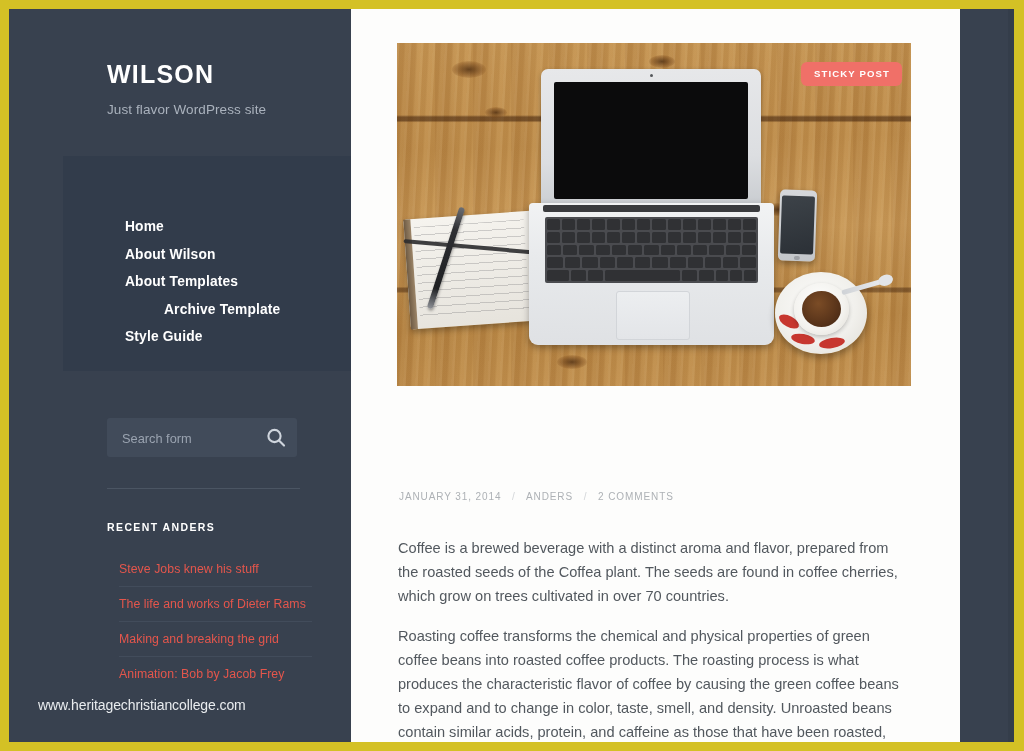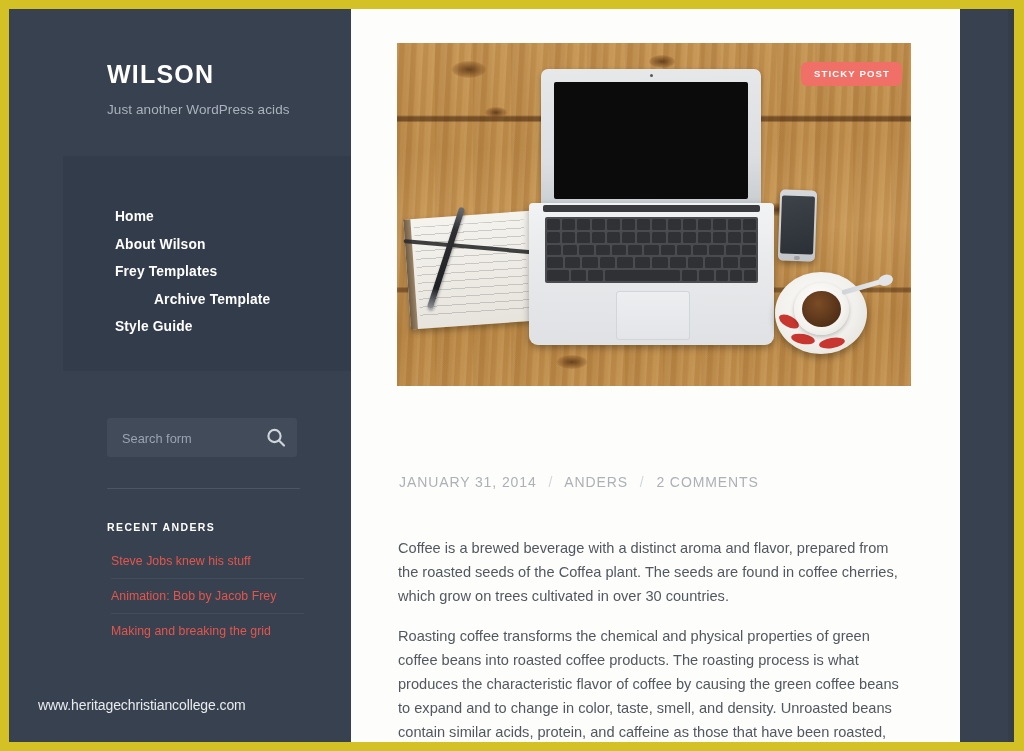--- a/index.html
+++ b/index.html
@@ -52,21 +52,21 @@
   #nav-block {
     position: absolute;
     left: 54px; top: 151px;
     width: 288px; height: 215px;
     background: #323c4b;
   }
   #nav-list {
     position: absolute;
     left: 98px; top: 196px;
     list-style: none;
-    margin: 8px; padding: 0;
+    margin: 18px; padding: 0;
     z-index: 12;
   }
   #nav-list li {
     color: #ffffff;
     font-size: 13.8px;
     font-weight: bold;
     margin-bottom: 12.5px;
     letter-spacing: 0.15px;
     cursor: pointer;
   }
@@ -120,21 +120,21 @@
     font-size: 10.5px;
     font-weight: bold;
     letter-spacing: 1.4px;
     z-index: 12;
   }
   #recent-list {
     position: absolute;
     left: 98px; top: 545px;
     width: 193px;
     list-style: none;
-    margin: 4px; padding: 0;
+    margin: 12px; padding: 0;
     z-index: 12;
   }
   #recent-list li {
     border-top: 1px solid #424c5b;
     padding: 10px 0 10px 0;
     color: #e4564c;
     font-size: 12.3px;
     cursor: pointer;
     letter-spacing: 0.05px;
   }
@@ -399,23 +399,23 @@
     left: 47px; top: 420px;
     width: 540px;
     color: #2f3439;
     font-size: 29.5px;
     font-weight: bold;
     letter-spacing: -0.2px;
     cursor: pointer;
   }
   #post-meta {
     position: absolute;
-    left: 48px; top: 469px;
+    left: 48px; top: 486px;
     color: #adb1b5;
-    font-size: 14px;
+    font-size: 10px;
     letter-spacing: 0.9px;
   }
   #post-meta .sep { color: #d3d6d9; margin: 0 7px; }
   #post-meta .mi { cursor: pointer; }
 
   .para {
     position: absolute;
     left: 47px;
     width: 510px;
     color: #52585e;
@@ -425,48 +425,49 @@
   #para-1 { top: 516px; }
   #para-2 { top: 604px; }
 </style>
 </head>
 <body>
 
 <div id="screen">
 
   <aside id="sidebar">
     <div class="site-title">WILSON</div>
-    <div class="site-desc">Just another WordPress acids</div>
+    <div class="site-desc">Just flavor WordPress site</div>
 
     <div id="nav-block"></div>
     <ul id="nav-list">
       <li>Home</li>
       <li>About Wilson</li>
-      <li>Frey Templates</li>
+      <li>About Templates</li>
       <li class="sub">Archive Template</li>
       <li>Style Guide</li>
     </ul>
 
     <div id="search-wrap">
       <input id="search-input" type="text" placeholder="Search form" style="">
       <button id="search-btn">
         <svg width="22" height="22" viewBox="0 0 22 22">
           <circle cx="9.5" cy="9" r="6.1" fill="none" stroke="#cfd5dd" stroke-width="2.1"></circle>
           <line x1="14" y1="13.6" x2="19" y2="18.6" stroke="#cfd5dd" stroke-width="2.1" stroke-linecap="round"></line>
         </svg>
       </button>
     </div>
 
     <div class="hr" id="hr-1"></div>
 
     <div class="widget-title">RECENT ANDERS</div>
     <ul id="recent-list">
       <li>Steve Jobs knew his stuff</li>
+      <li>The life and works of Dieter Rams</li>
+      <li>Making and breaking the grid</li>
       <li>Animation: Bob by Jacob Frey</li>
-      <li>Making and breaking the grid</li>
     </ul>
   </aside>
 
   <main id="content">
 
     <div id="featured">
       <div class="wood"></div>
 
       <div class="knot" style="left:55px;  top:18px;  width:34px; height:17px;"></div>
       <div class="knot" style="left:252px; top:12px;  width:26px; height:13px;"></div>
@@ -584,21 +585,21 @@
 
 
     <div id="post-meta">
       <span class="mi">JANUARY 31, 2014</span>
       <span class="sep">/</span>
       <span class="mi">ANDERS</span>
       <span class="sep">/</span>
       <span class="mi">2 COMMENTS</span>
     </div>
 
-    <p class="para" id="para-1">Coffee is a brewed beverage with a distinct aroma and flavor, prepared from the roasted seeds of the Coffea plant. The seeds are found in coffee cherries, which grow on trees cultivated in over 30 countries.</p>
+    <p class="para" id="para-1">Coffee is a brewed beverage with a distinct aroma and flavor, prepared from the roasted seeds of the Coffea plant. The seeds are found in coffee cherries, which grow on trees cultivated in over 70 countries.</p>
     <p class="para" id="para-2">Roasting coffee transforms the chemical and physical properties of green coffee beans into roasted coffee products. The roasting process is what produces the characteristic flavor of coffee by causing the green coffee beans to expand and to change in color, taste, smell, and density. Unroasted beans contain similar acids, protein, and caffeine as those that have been roasted, but lack the taste. Heat must be applied for the Maillard and other chemical reactions to occur.</p>
   </main>
 
   <div id="right-gutter"></div>
   <div id="right-gutter-edge"></div>
 
   <div id="watermark">www.heritagechristiancollege.com</div>
 
   <div class="frame-top"></div>
   <div class="frame-bottom"></div>

